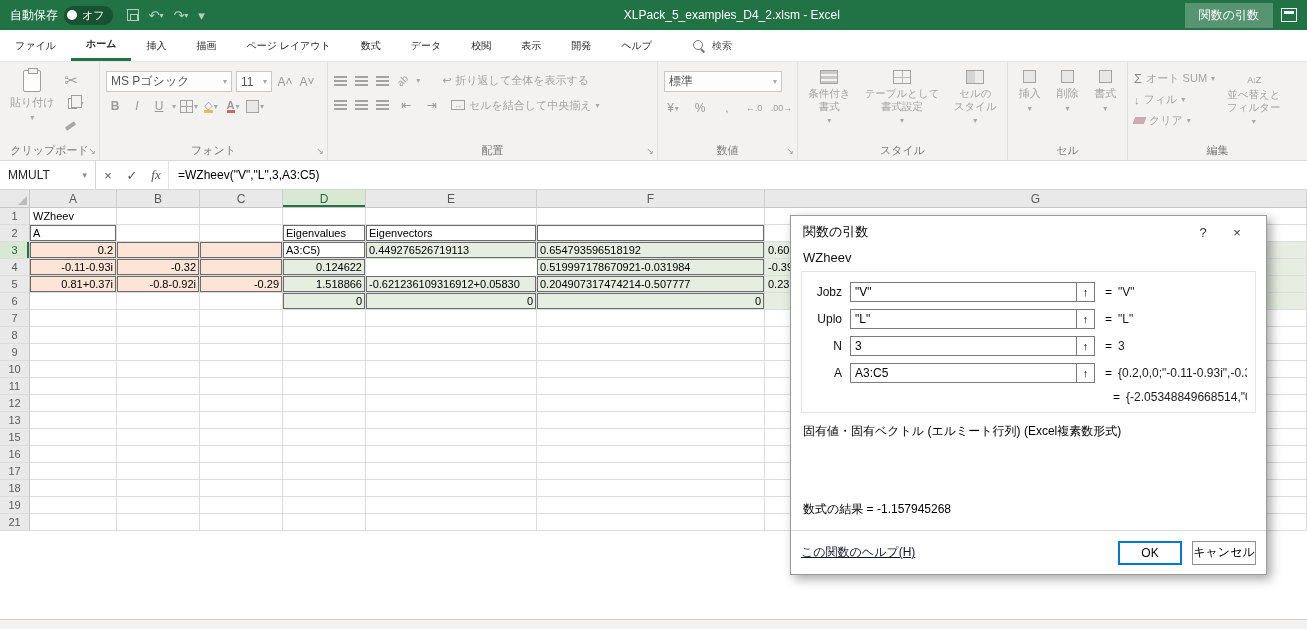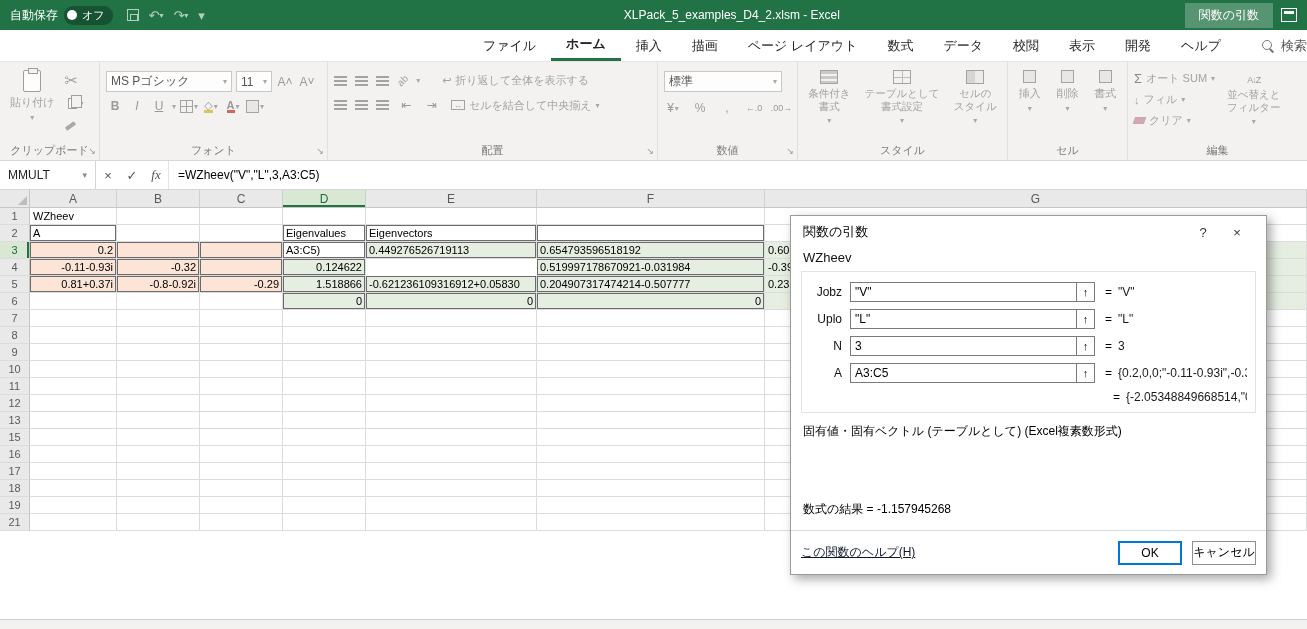--- a/index.html
+++ b/index.html
@@ -14,21 +14,21 @@
   .qat { display:flex; align-items:center; gap:10px; opacity:.65; font-size:13px; margin-left:6px; }
   .qat .ic { display:inline-flex; align-items:center; }
   .save-ic { width:12px; height:12px; border:1px solid #fff; position:relative; }
   .save-ic::after { content:''; position:absolute; left:2px; bottom:0; width:6px; height:5px; border:1px solid #fff; border-bottom:none; }
   .title-text { position:absolute; left:56%; transform:translateX(-50%); font-size:12px; white-space:nowrap; }
   .signin { margin-left:auto; background:rgba(255,255,255,.24); padding:4px 14px; font-size:12px; cursor:default; }
   .win-ic { width:16px; height:14px; border:1px solid #fff; position:relative; display:inline-block; }
   .win-ic::after { content:''; position:absolute; left:2px; top:2px; right:2px; height:3px; background:#fff; }
 
   
-  .tabbar { height:32px; background:#fff; display:flex; align-items:stretch; font-size:13px; color:#262626; border-bottom:1px solid #e6e6e6;justify-content:flex-end; }
+  .tabbar { height:32px; background:#fff; display:flex; align-items:stretch; font-size:10px; color:#262626; border-bottom:1px solid #e6e6e6; }
   .tab { display:flex; align-items:center; padding:0 15px; cursor:default; white-space:nowrap; }
   .tab.active { border-bottom:3px solid #217346; font-weight:bold; }
   .search-box { display:flex; align-items:center; gap:7px; margin-left:26px; color:#555; }
   .mag { width:12px; height:12px; position:relative; display:inline-block; }
   .mag::before { content:''; position:absolute; left:0; top:0; width:8px; height:8px; border:1.5px solid #777; border-radius:50%; }
   .mag::after { content:''; position:absolute; left:8px; top:8px; width:5px; height:1.5px; background:#777; transform:rotate(45deg); transform-origin:left center; }
 
   
   .ribbon { height:99px; background:#f3f2f1; border-bottom:1px solid #d8d8d8; display:flex; overflow:hidden; }
   .rgroup { position:relative; border-right:1px solid #e1e0df; display:flex; flex-direction:column; flex:none; }
@@ -645,21 +645,21 @@
             </div>
             <div class="f-eq">=</div>
             <div class="f-result">{0.2,0,0;"-0.11-0.93i",-0.32,...</div>
           </div>
         </div>
       <div class="array-row">
         <span class="f-eq">=</span>
         <span class="f-result">{-2.05348849668514,"0.449...</span>
       </div>
     </div>
-    <div class="dlg-desc">固有値・固有ベクトル (テーブルとして) (Excel複素数形式)</div>
+    <div class="dlg-desc">固有値・固有ベクトル (エルミート行列) (Excel複素数形式)</div>
     <div class="dlg-result">
       <span>数式の結果 = </span>
       <span>-1.157945268</span>
     </div>
     <div class="dlg-bottom">
       <span class="help-link">この関数のヘルプ(H)</span>
       <span class="spacer"></span>
       <div class="btn ok">OK</div>
       <div class="btn cancel">キャンセル</div>
     </div>

